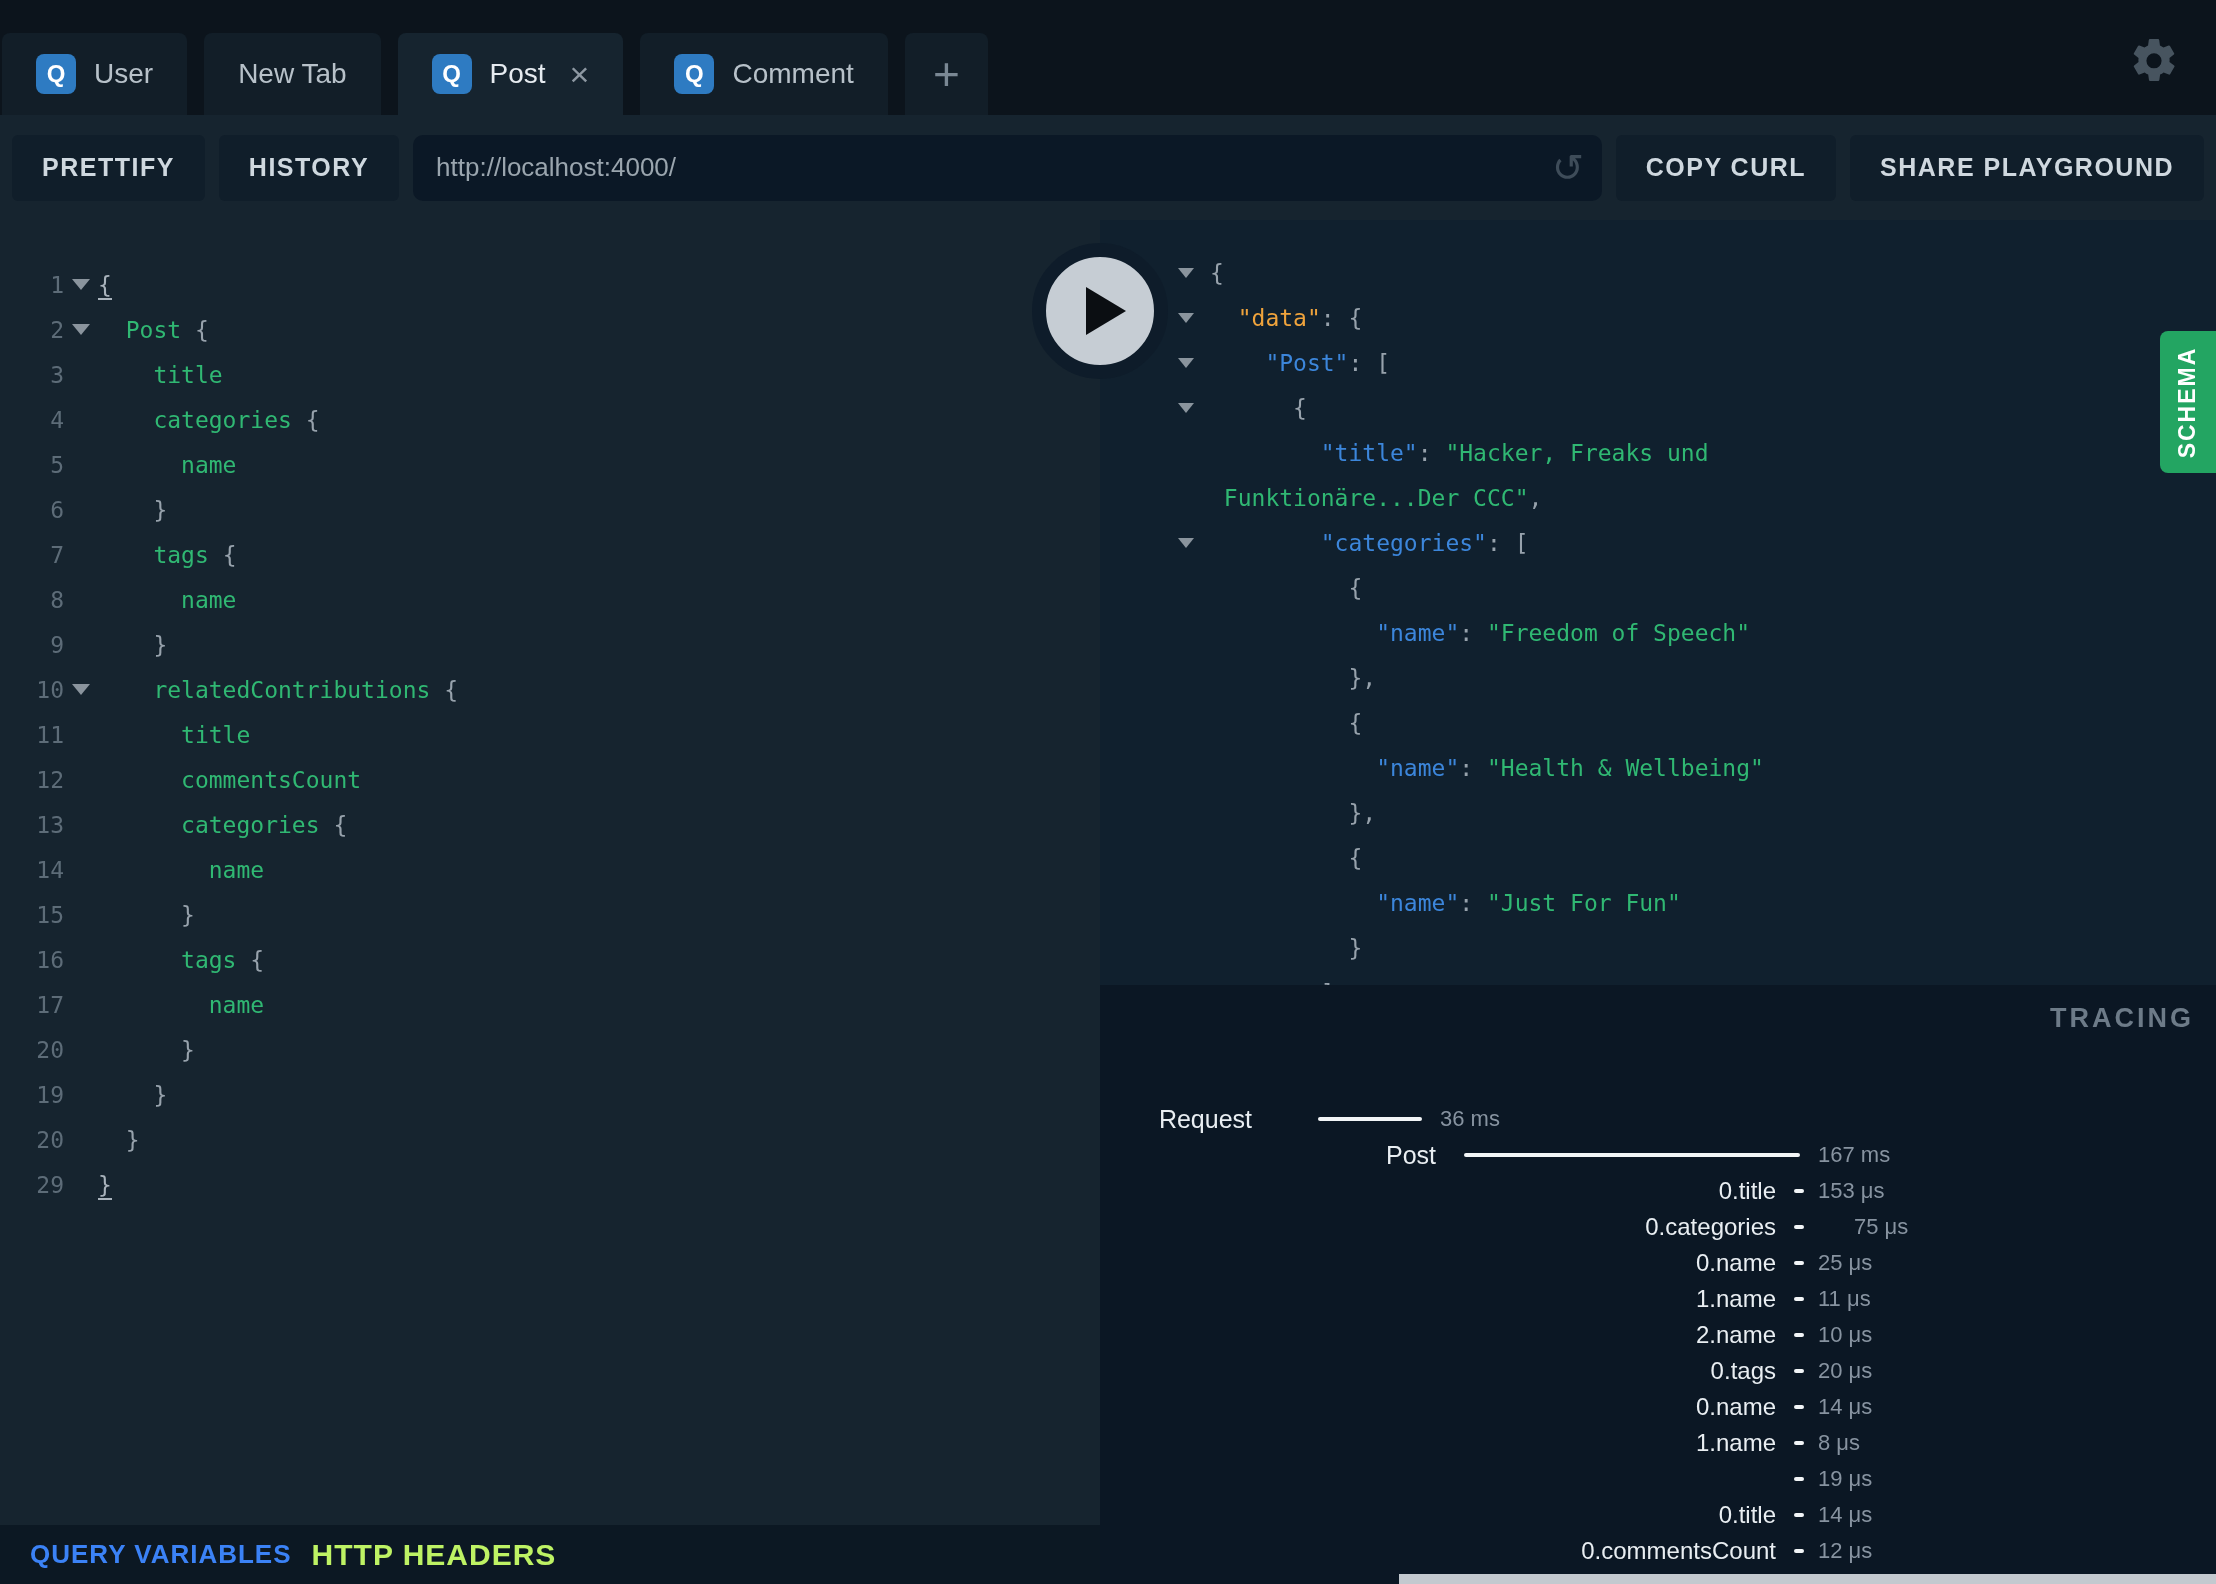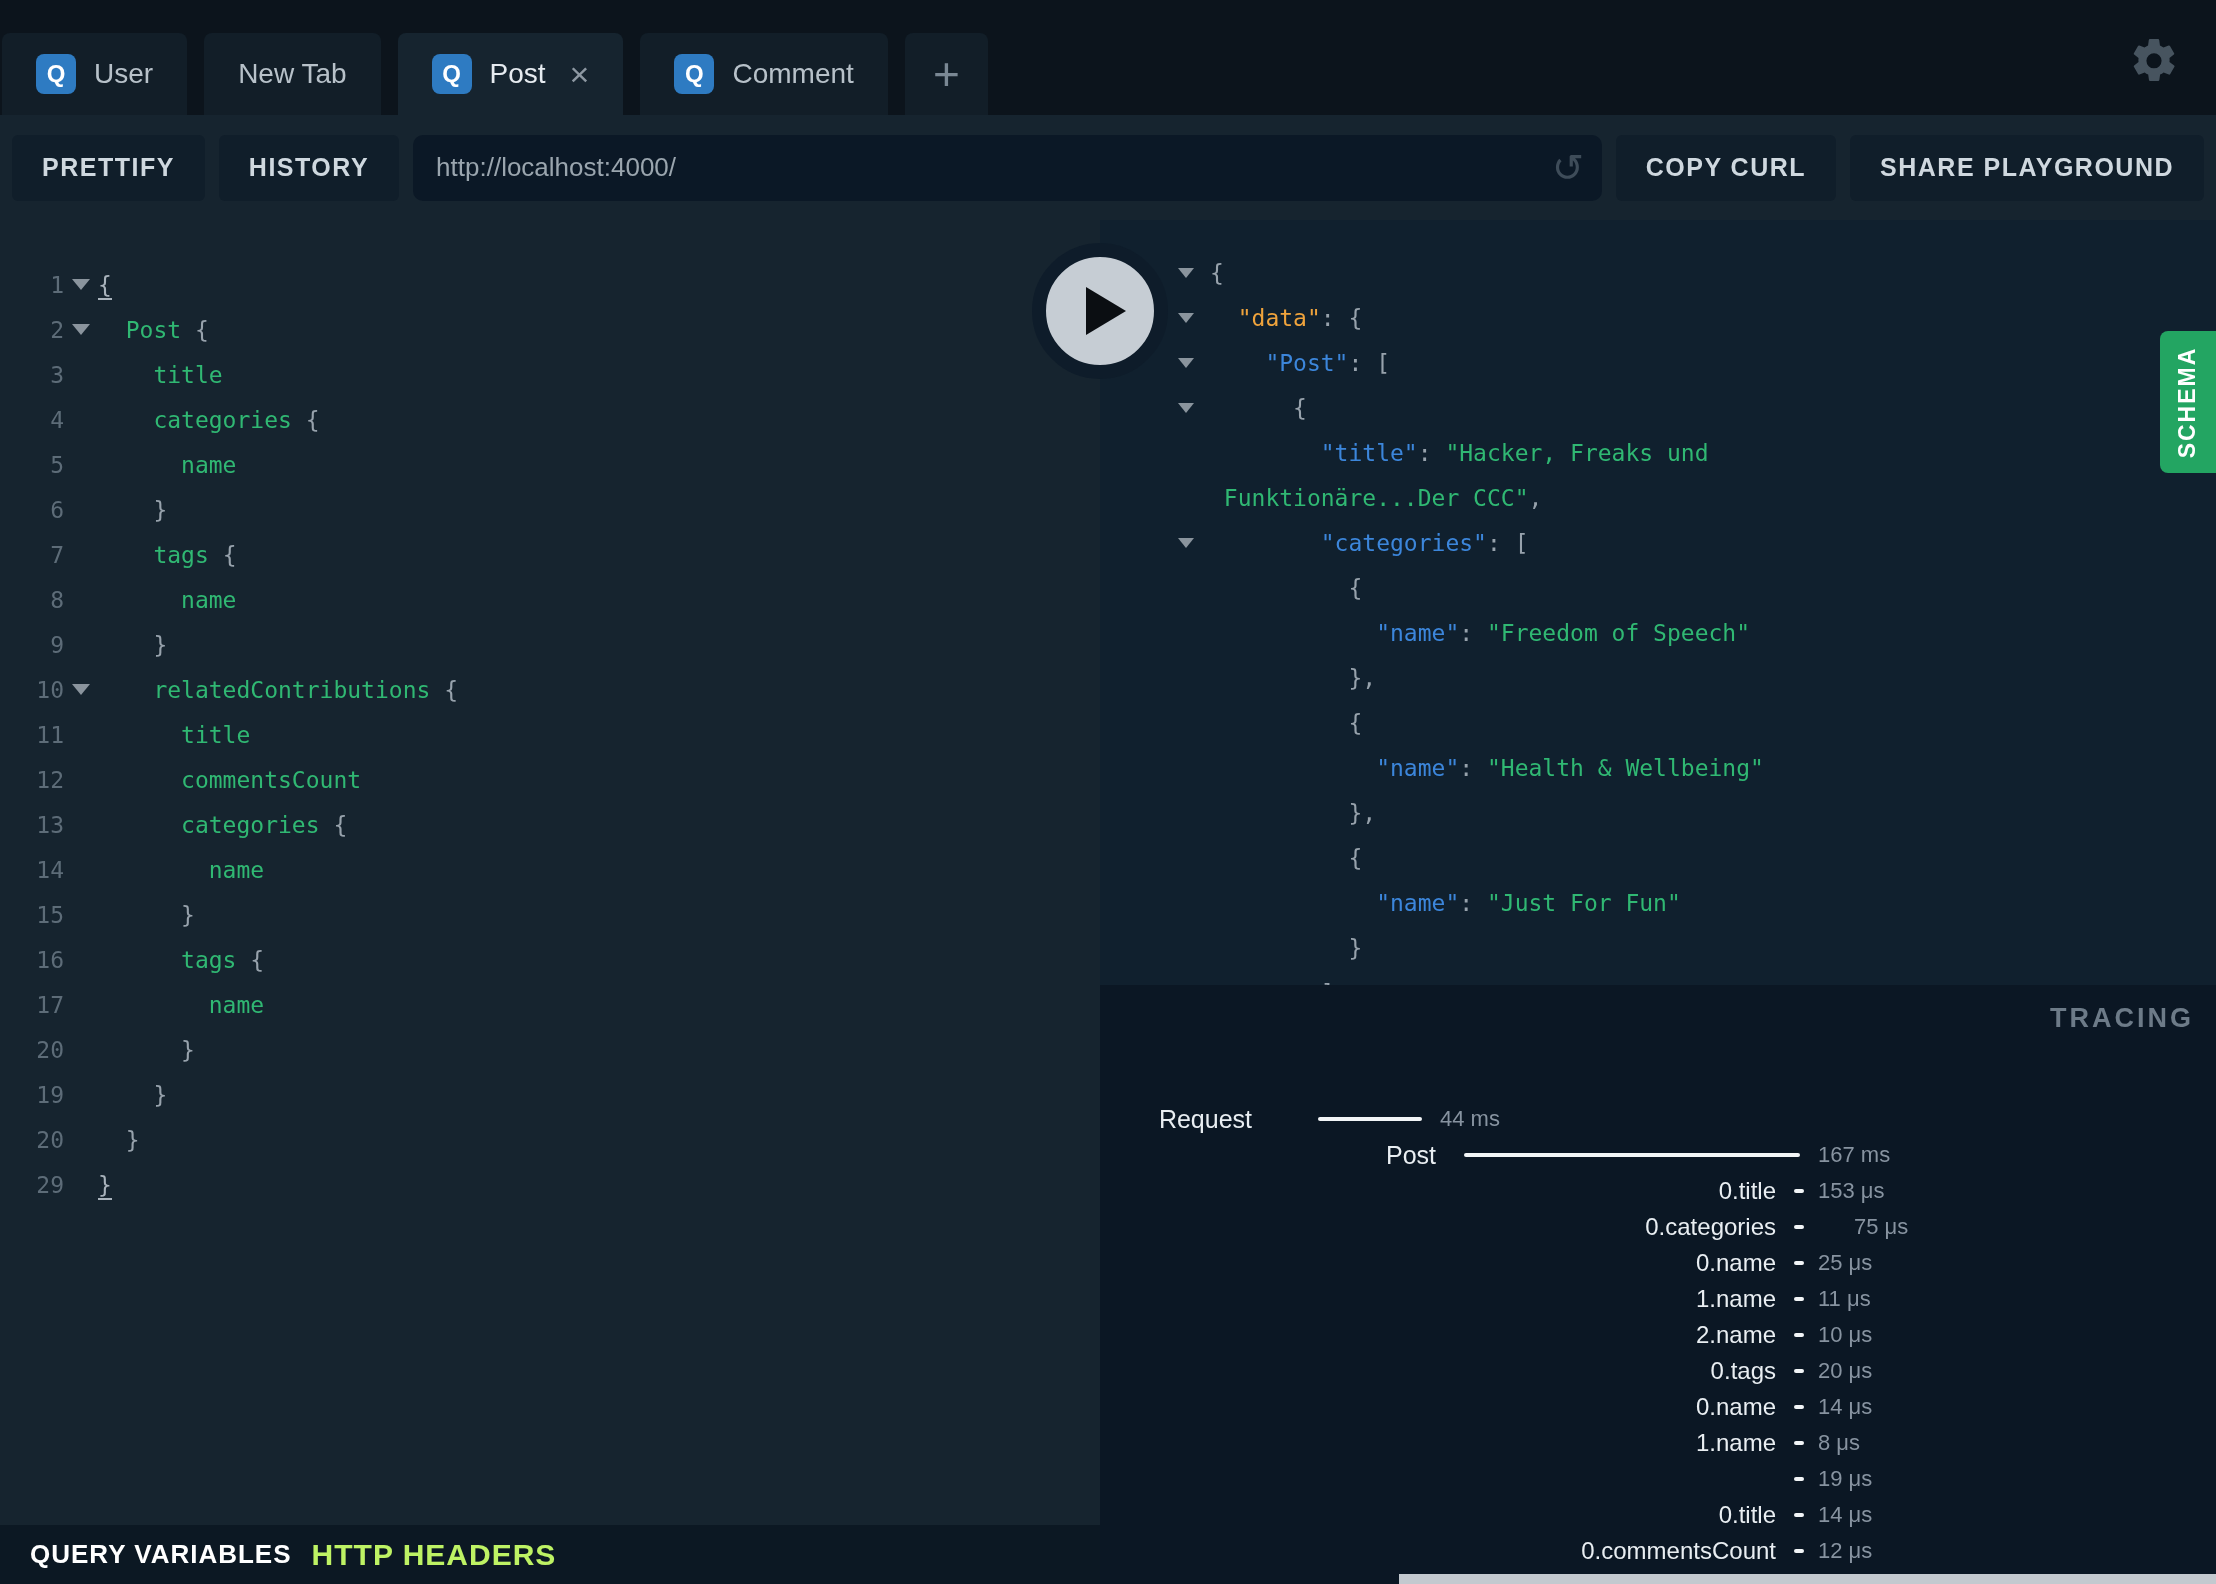--- a/index.html
+++ b/index.html
@@ -40,21 +40,21 @@
   .ln{width:64px;text-align:right;color:#5D6C78;font:23px "DejaVu Sans Mono",monospace;flex:none;}
   .foldcol{width:34px;display:flex;align-items:center;justify-content:center;flex:none;}
   .fold-arrow{width:0;height:0;border-left:9px solid transparent;border-right:9px solid transparent;
               border-top:11px solid #8A949D;}
   .codeline{white-space:pre;font:23px "DejaVu Sans Mono",monospace;}
   .f{color:#30B873;} .p{color:#97A2AC;} .m{color:#A9B3BC;border-bottom:2px solid #A9B3BC;}
   .k{color:#3C86DB;} .d{color:#EFA33C;} .s{color:#30B873;}
 
   .vars-bar{position:absolute;left:0;right:0;bottom:0;height:59px;background:#0C1823;
             display:flex;align-items:center;padding-left:30px;gap:20px;}
-  .qv{color:#ffffff;font-size:26px;font-weight:600;letter-spacing:1px;cursor:pointer;}
+  .qv{color:#3b82f6;font-size:26px;font-weight:600;letter-spacing:1px;cursor:pointer;}
   .hh{color:#bef264;font-size:30px;font-weight:600;letter-spacing:1px;cursor:pointer;}
 
   .result-pane{position:absolute;top:220px;left:1100px;right:0;bottom:0;background:#10202E;}
   .response{position:absolute;top:0;left:0;right:0;height:765px;overflow:hidden;padding-top:30px;box-sizing:border-box;}
   .rline{display:flex;height:45px;align-items:center;padding-left:78px;}
   .rfold{width:32px;flex:none;display:flex;align-items:center;}
   .rfold .fold-arrow{border-left-width:8px;border-right-width:8px;border-top-width:10px;}
 
   
   .tracing{position:absolute;left:0;right:0;bottom:0;height:599px;background:#0B1724;overflow:hidden;}
@@ -331,21 +331,21 @@
     <div class="schema-tab">
       <span>SCHEMA</span>
     </div>
 
     <div class="tracing">
       <div class="tracing-title">TRACING</div>
       <div class="trows">
           <div class="trow">
             <span class="tlabel big" style="width: 152px;">Request</span>
             <span class="tbar" style="left: 218px; width: 104px;"></span>
-            <span class="ttime" style="left: 340px;">44 ms</span>
+            <span class="ttime" style="left: 340px;">36 ms</span>
           </div>
           <div class="trow">
             <span class="tlabel big" style="width: 336px;">Post</span>
             <span class="tbar" style="left: 364px; width: 336px;"></span>
             <span class="ttime" style="left: 718px;">167 ms</span>
           </div>
           <div class="trow">
             <span class="tlabel" style="width: 676px;">0.title</span>
             <span class="tdash" style="left: 694px;"></span>
             <span class="ttime" style="left: 718px;">153 μs</span>

